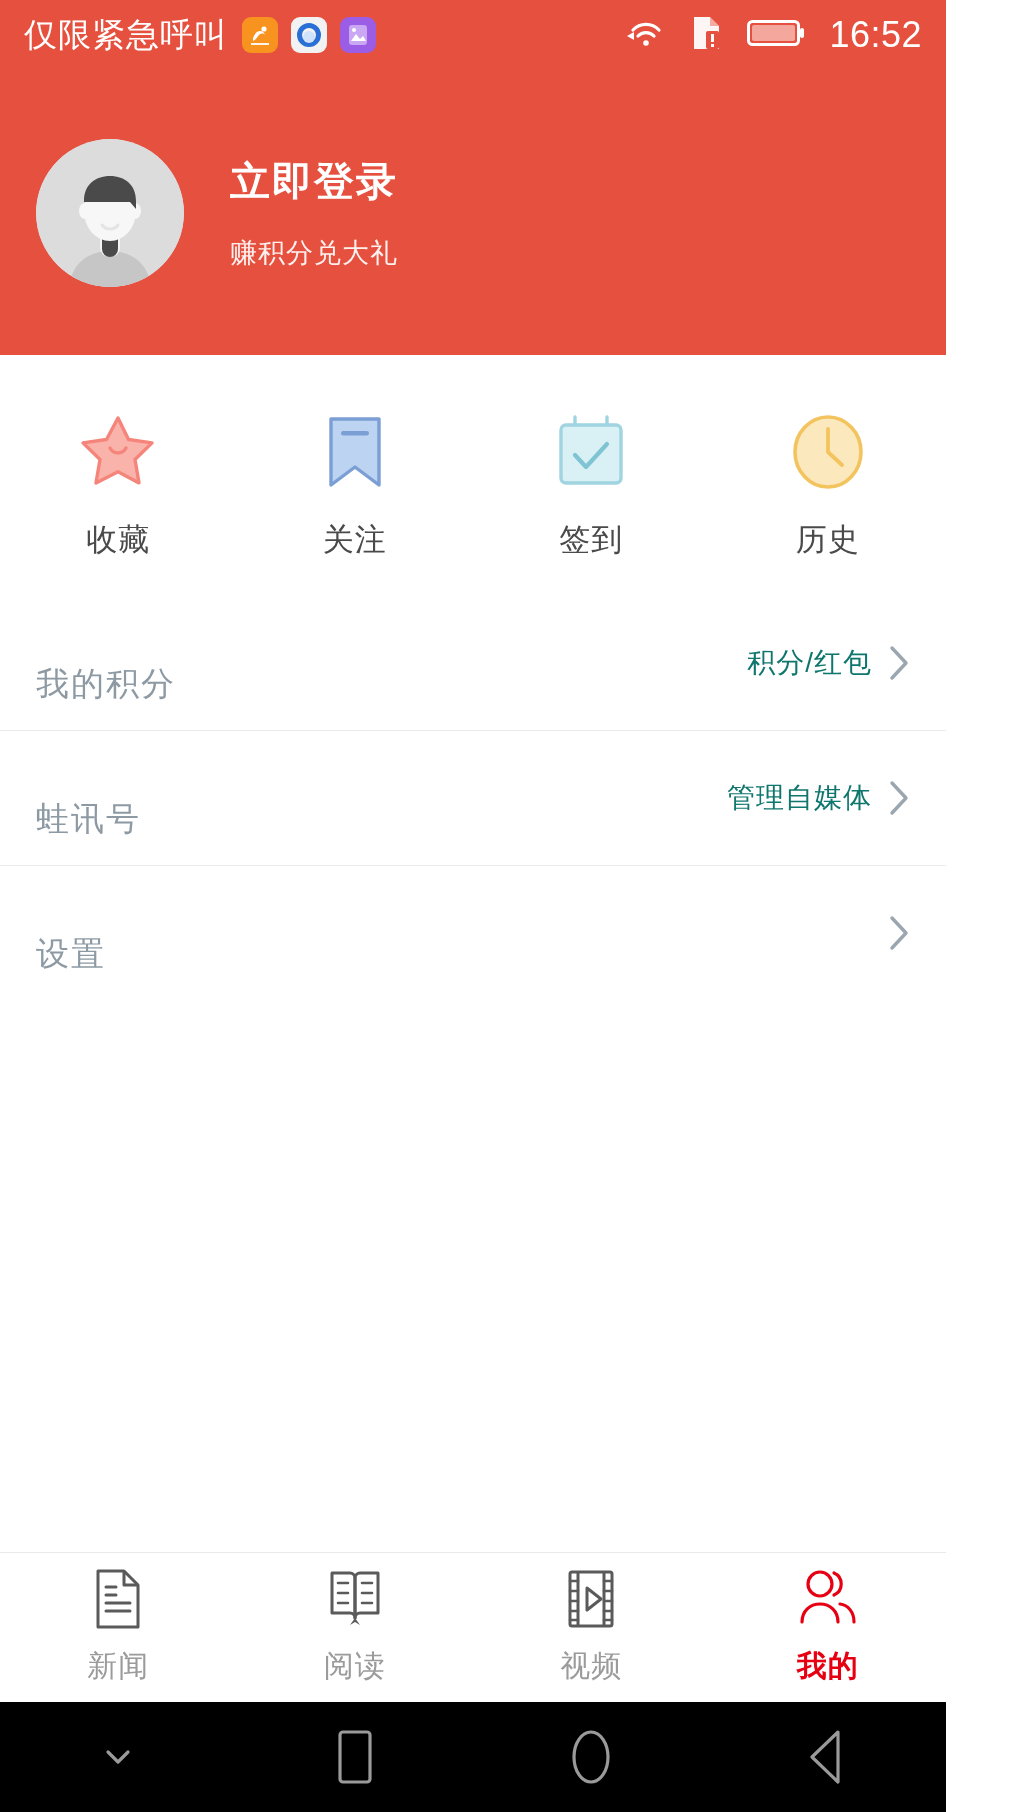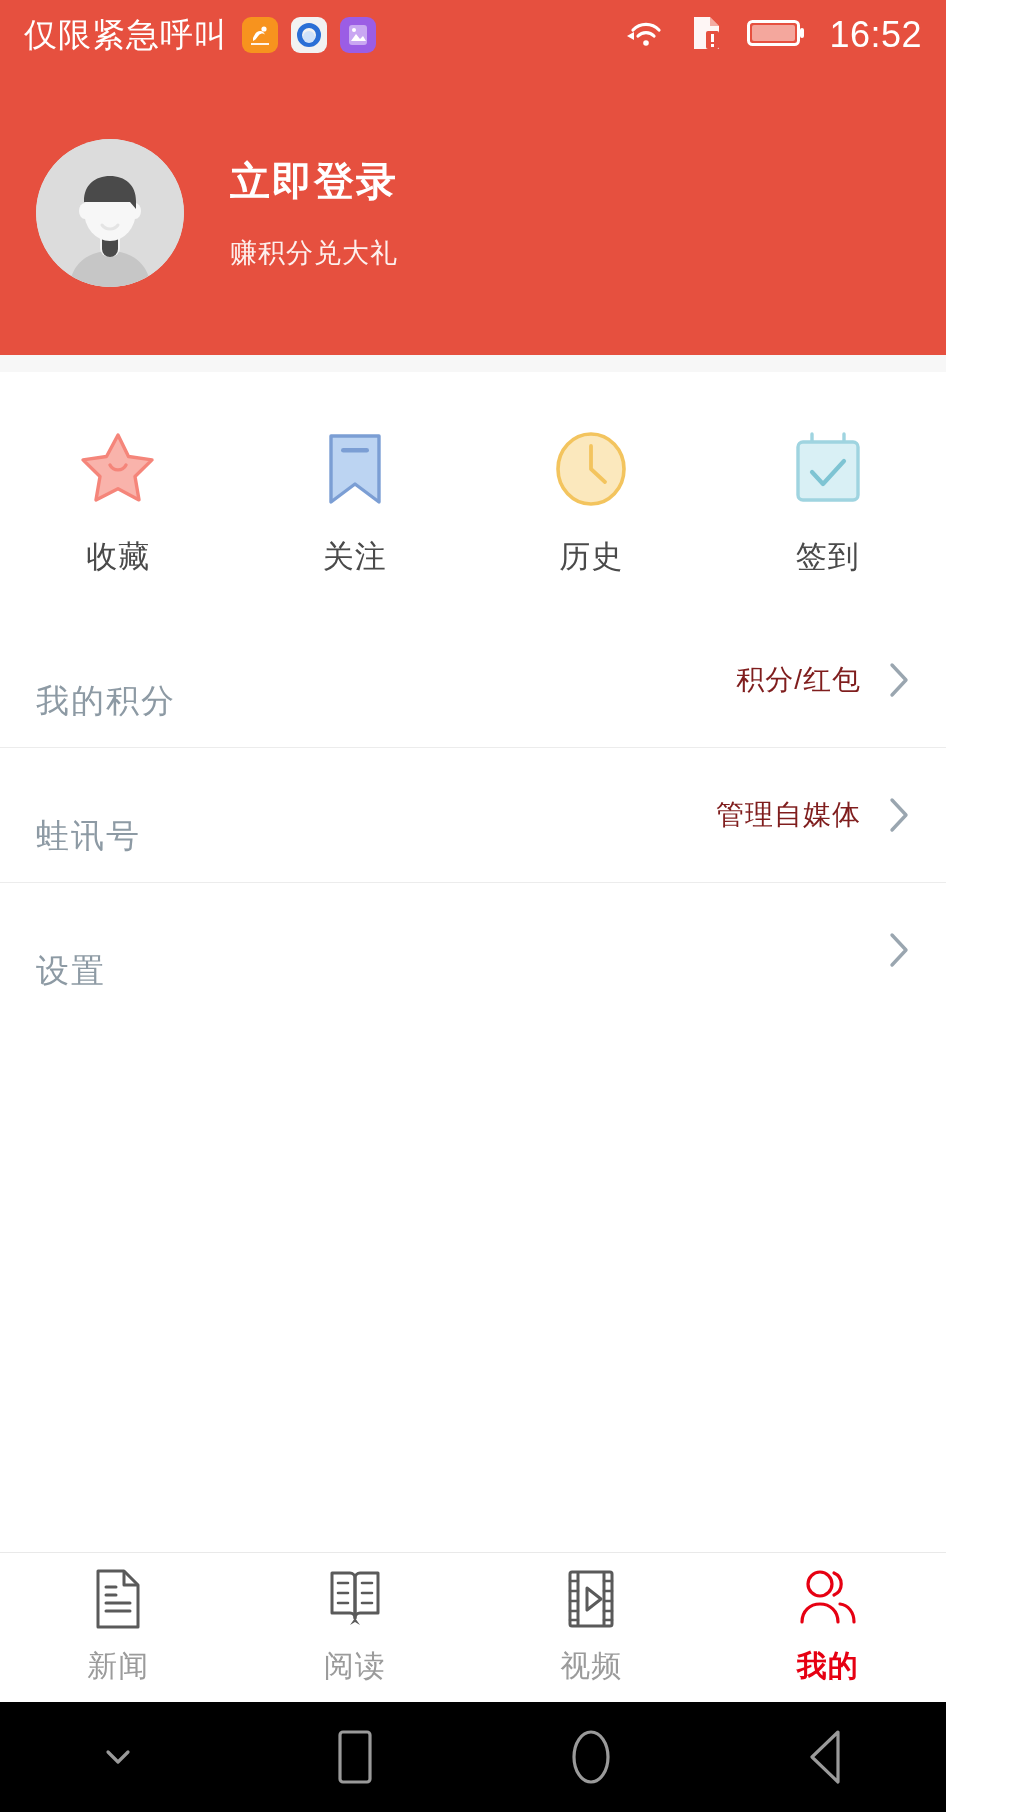--- a/index.html
+++ b/index.html
@@ -30,37 +30,37 @@
   .avatar {
     width:148px; height:148px; border-radius:50%; background:#dcdcdc;
     overflow:hidden; flex:0 0 148px; position:relative;
   }
   .ptext { margin-left:46px; display:flex; flex-direction:column; gap:26px; }
   .pname { font-size:40px; color:#ffffff; font-weight:bold; letter-spacing:2px; }
   .psub  { font-size:27px; color:#fdf0ee; letter-spacing:1px; }
 
   
   .card { background:#ffffff; }
-  .shortcuts { display:flex; flex:0 0 240px; align-items:center; padding-top:22px;margin-top:17px; }
+  .shortcuts { display:flex; flex:0 0 240px; align-items:center; padding-top:22px; }
   .shortcut { flex:1 1 25%; display:flex; flex-direction:column; align-items:center; gap:26px; }
   .shortcut .glyph { height:82px; display:flex; align-items:center; justify-content:center; }
   .shortcut .lbl { font-size:31px; color:#4a4a4a; letter-spacing:1px; }
 
   
   .rows { background:#ffffff; }
   .row {
     height:135px; display:flex; align-items:center;
     padding:0 36px; position:relative;
   }
   .row + .row::before {
     content:""; position:absolute; left:0; right:0; top:0; height:1px; background:#ececec;
   }
   .row-title { font-size:33px; color:#8d9aa4; letter-spacing:2px;margin-top:44px; }
   .row-space { flex:1 1 auto; }
-  .row-val { font-size:28px; color:#7f1d1d; letter-spacing:1px; margin-right:27px; }
+  .row-val { font-size:28px; color:#0f766e; letter-spacing:1px; margin-right:16px; }
   .chev { width:22px; height:38px; flex:0 0 22px; }
 
   .filler { flex:1 1 auto; background:#ffffff; }
 
   
   .tabbar {
     flex:0 0 150px; background:#ffffff; display:flex; align-items:center;
     border-top:1px solid #e9e9e9;
   }
   .tab { flex:1 1 25%; display:flex; flex-direction:column; align-items:center; gap:16px; }
@@ -178,36 +178,36 @@
           <path d="M8 6h48v66L32 54 8 72z" fill="#bcd4f2" stroke="#7b9ed4" stroke-width="3.4" stroke-linejoin="round"></path>
           <rect x="18" y="18" width="28" height="4.6" rx="2.3" fill="#7b9ed4"></rect>
         </svg>
       </span>
       <span class="lbl">关注</span>
     </div>
 
     <div class="shortcut">
       <span class="glyph">
         <svg width="76" height="78" viewBox="0 0 76 78">
-          <ellipse cx="38" cy="39" rx="33" ry="35" fill="#fbe8bd" stroke="#f3c45e" stroke-width="3.6"></ellipse>
-          <path d="M38 16v23l14 13" fill="none" stroke="#f3c45e" stroke-width="3.8" stroke-linecap="round" stroke-linejoin="round"></path>
-        </svg>
-      </span>
-      <span class="lbl">历史</span>
+          <path d="M22 4v12M54 4v12" stroke="#9fd4e0" stroke-width="3.4" stroke-linecap="round"></path>
+          <rect x="8" y="12" width="60" height="58" rx="5" fill="#d9f0f5" stroke="#9fd4e0" stroke-width="3.4"></rect>
+          <path d="M22 42l11 12 21-23" fill="none" stroke="#7ec4d3" stroke-width="4.2" stroke-linecap="round" stroke-linejoin="round"></path>
+        </svg>
+      </span>
+      <span class="lbl">签到</span>
     </div>
 
     <div class="shortcut">
       <span class="glyph">
         <svg width="76" height="78" viewBox="0 0 76 78">
-          <path d="M22 4v12M54 4v12" stroke="#9fd4e0" stroke-width="3.4" stroke-linecap="round"></path>
-          <rect x="8" y="12" width="60" height="58" rx="5" fill="#d9f0f5" stroke="#9fd4e0" stroke-width="3.4"></rect>
-          <path d="M22 42l11 12 21-23" fill="none" stroke="#7ec4d3" stroke-width="4.2" stroke-linecap="round" stroke-linejoin="round"></path>
-        </svg>
-      </span>
-      <span class="lbl">签到</span>
+          <ellipse cx="38" cy="39" rx="33" ry="35" fill="#fbe8bd" stroke="#f3c45e" stroke-width="3.6"></ellipse>
+          <path d="M38 16v23l14 13" fill="none" stroke="#f3c45e" stroke-width="3.8" stroke-linecap="round" stroke-linejoin="round"></path>
+        </svg>
+      </span>
+      <span class="lbl">历史</span>
     </div>
 
   </div>
 
   <div class="rows">
 
     <div class="row">
       <span class="row-title">我的积分</span>
       <span class="row-space"></span>
       <span class="row-val">积分/红包</span>

